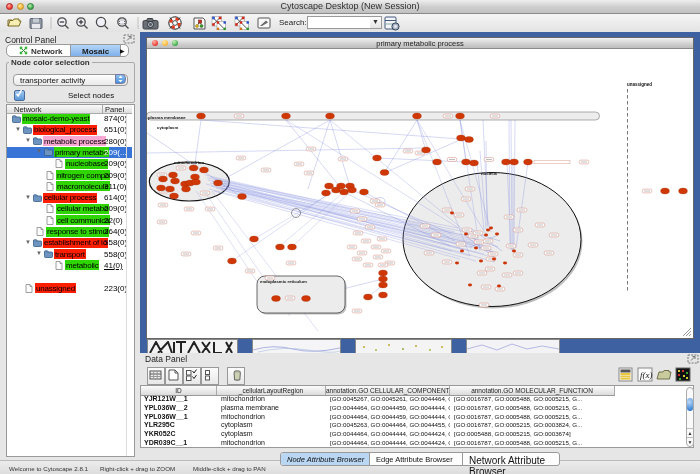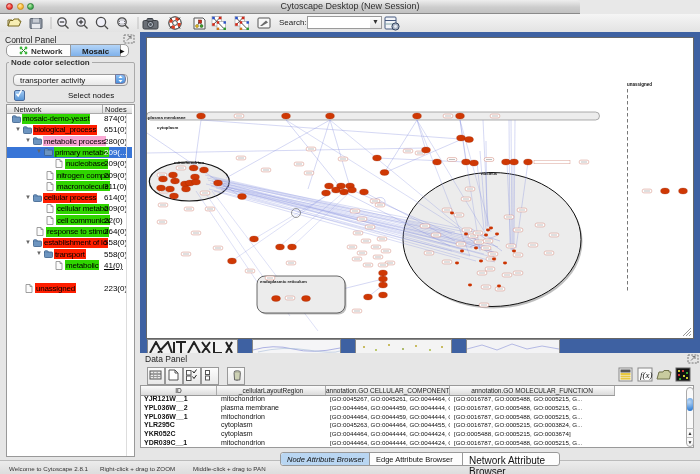--- a/index.html
+++ b/index.html
@@ -1,21 +1,21 @@
 <!DOCTYPE html>
 <html><head><meta charset="utf-8">
 <style>
 html,body{margin:0;padding:0;}
 body{width:700px;height:474px;position:relative;overflow:hidden;
  font-family:"Liberation Sans",sans-serif;background:#e8e8e8;}
 .abs{position:absolute;}
 .tl{width:7px;height:7px;border-radius:50%;position:absolute;top:3px;}
 </style></head><body>
 
-<div class="abs" style="left:0;top:0;width:580px;height:13px;
+<div class="abs" style="left:0;top:0;width:700px;height:13px;
  background:linear-gradient(#eeeeee,#cdcdcd 55%,#c1c1c1);border-bottom:1px solid #8a8a8a;
  border-radius:4px 4px 0 0;">
  <div class="tl" style="left:6px;background:radial-gradient(circle at 35% 30%,#ffb3ad,#f44336 60%,#c62828);border:1px solid #b71c1c;box-sizing:border-box;"></div>
  <div class="tl" style="left:16.5px;background:radial-gradient(circle at 35% 30%,#ffe9a8,#fdbc40 60%,#e09c1a);border:1px solid #c8921a;box-sizing:border-box;"></div>
  <div class="tl" style="left:27px;background:radial-gradient(circle at 35% 30%,#c6f0b2,#47b356 60%,#2d8f3c);border:1px solid #2c7d36;box-sizing:border-box;"></div>
  <div class="abs" style="left:0;top:1px;width:700px;text-align:center;font-size:9px;color:#2f2f2f;">Cytoscape Desktop (New Session)</div>
 </div>
 
 <div class="abs" style="left:0;top:14px;width:700px;height:18px;background:linear-gradient(#f5f5f5,#e3e3e3);border-bottom:1px solid #b5b5b5;"></div>
 
@@ -157,21 +157,21 @@
  <div class="abs" style="left:14px;top:58px;width:9px;height:9px;background:linear-gradient(#9fc8f2,#5a97d8);border:1px solid #4a6a9a;border-radius:2px;"></div>
  <svg class="abs" style="left:14px;top:56px;" width="10" height="10" viewBox="0 0 12 12">
   <path d="M3 7 L5 9.5 L9 2.5" fill="none" stroke="#fff" stroke-width="1.8"></path>
  </svg>
  <div class="abs" style="left:34px;top:58.5px;font-size:8px;color:#111;margin-left:34px;">Select nodes</div>
 </div>
 <div class="abs" style="left:0;top:32px;width:140px;height:428px;">
     <div class="abs" style="left:6px;top:72px;width:127px;height:351px;background:#fff;border:1px solid #999;">
       <div class="abs" style="left:0;top:0;width:125px;height:8px;background:linear-gradient(#fafafa,#dedede);border-bottom:1px solid #aaa;">
         <span class="abs" style="left:7px;top:0px;font-size:7.5px;color:#222;">Network</span>
-        <span class="abs" style="left:98px;top:0px;font-size:7.5px;color:#222;">Nodes</span>
+        <span class="abs" style="left:98px;top:0px;font-size:7.5px;color:#222;">Panel</span>
         <span class="abs" style="left:95px;top:0;width:1px;height:8px;background:#aaa;"></span>
       </div>
       <div class="abs" style="left:0;top:8.0px;width:125px;height:11px;">
         <svg class="abs" style="left:5px;top:1.5px;" width="9" height="8" viewBox="0 0 9 8">
           <rect x="0.5" y="2" width="8" height="5.5" rx="0.8" fill="#6d95c0" stroke="#3a5f8a" stroke-width="0.8"></rect>
           <path d="M0.5 3 L0.5 1.5 Q0.5 0.8 1.2 0.8 L3.5 0.8 L4.5 2" fill="#6d95c0" stroke="#3a5f8a" stroke-width="0.8"></path>
         </svg>
         <span class="abs" style="left:15px;top:0.5px;font-size:8px;letter-spacing:-0.2px;color:#000;background:#2fd500;padding:0.5px 1px;white-space:nowrap;max-width:86px;overflow:hidden;display:inline-block;">mosaic-demo-yeast</span>
         <span class="abs" style="left:97px;top:1px;font-size:8px;color:#000;white-space:nowrap;">874(0)</span>
       </div>
@@ -321,20 +321,26 @@
   <circle cx="86" cy="6" r="1" fill="#bbaa33"></circle>
  </svg>
 </div>
 <div class="abs" style="left:466px;top:339px;width:92px;height:13px;background:#f3f3f5;border:1px solid #888;overflow:hidden;">
  <svg width="92" height="13" viewBox="0 0 92 13">
   <path d="M0 8 L15 4 L30 9 L45 3 L60 8 L75 5 L92 8" stroke="#99a0dd" fill="none" stroke-width="0.7"></path>
  </svg>
 </div>
 
 <div class="abs" style="left:146px;top:37px;width:548px;height:302px;border:1px solid #666;background:#fff;box-sizing:border-box;">
+ <div class="abs" style="left:0;top:0;width:546px;height:10px;background:linear-gradient(#f0f0f0,#cacaca 70%,#bdbdbd);border-bottom:1px solid #8a8a8a;">
+  <div class="tl" style="left:5px;top:2px;width:6px;height:6px;background:radial-gradient(circle at 35% 30%,#ffb3ad,#ee4035 65%,#b71c1c);"></div>
+  <div class="tl" style="left:15px;top:2px;width:6px;height:6px;background:radial-gradient(circle at 35% 30%,#ffe9a8,#fdbc40 65%,#d09010);"></div>
+  <div class="tl" style="left:25px;top:2px;width:6px;height:6px;background:radial-gradient(circle at 35% 30%,#c6f0b2,#45b254 65%,#2b7a36);"></div>
+  <div class="abs" style="left:0;top:1px;width:546px;text-align:center;font-size:7.5px;color:#222;">primary metabolic process</div>
+ </div>
 
  <svg class="abs" style="left:0;top:11px;" width="546" height="289" viewBox="0 0 546 289">
       <rect x="-0.5" y="63" width="453" height="8" rx="4" fill="#ededed" stroke="#8a8a8a" stroke-width="0.7"></rect>
       <ellipse cx="42.30000000000001" cy="132.5" rx="40" ry="19.5" fill="#ececec" stroke="#111" stroke-width="1.2"></ellipse>
       <ellipse cx="346.5" cy="192.5" rx="89" ry="67" fill="#444" opacity="0.35"></ellipse>
       <ellipse cx="345" cy="190.5" rx="89" ry="67" fill="#ececec" stroke="#111" stroke-width="1"></ellipse>
       <line x1="480.5" y1="40" x2="480.5" y2="243" stroke="#777" stroke-width="1" stroke-dasharray="3.5,2.5"></line>
       <line x1="58.0" y1="126.0" x2="308.0" y2="183.0" stroke="#8a93e0" stroke-width="0.7" opacity="0.45"></line>
       <line x1="63.0" y1="128.0" x2="315.0" y2="186.0" stroke="#8a93e0" stroke-width="0.7" opacity="0.45"></line>
       <line x1="68.0" y1="130.0" x2="321.0" y2="189.0" stroke="#8a93e0" stroke-width="0.7" opacity="0.45"></line>

